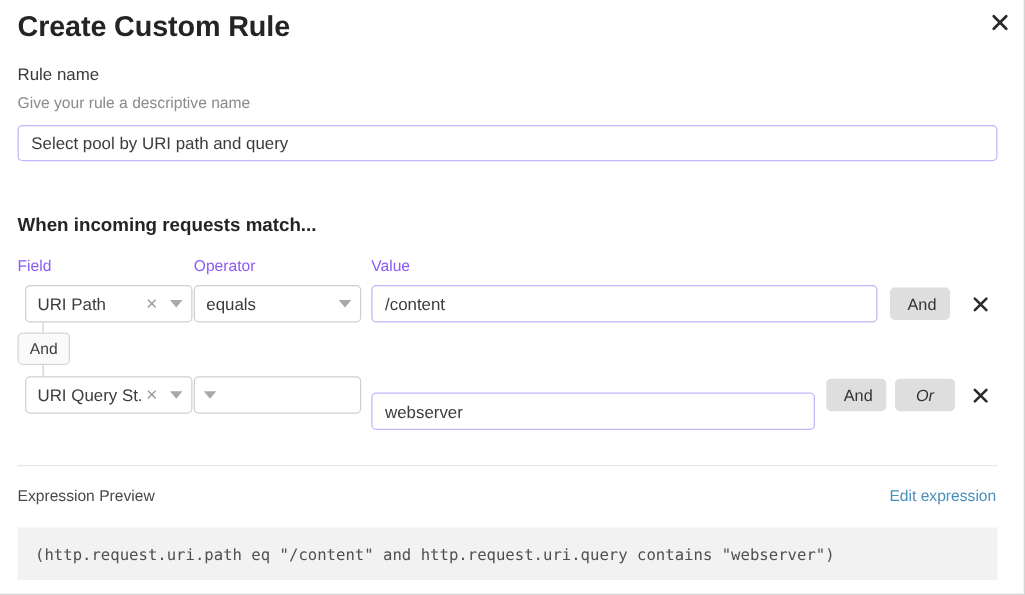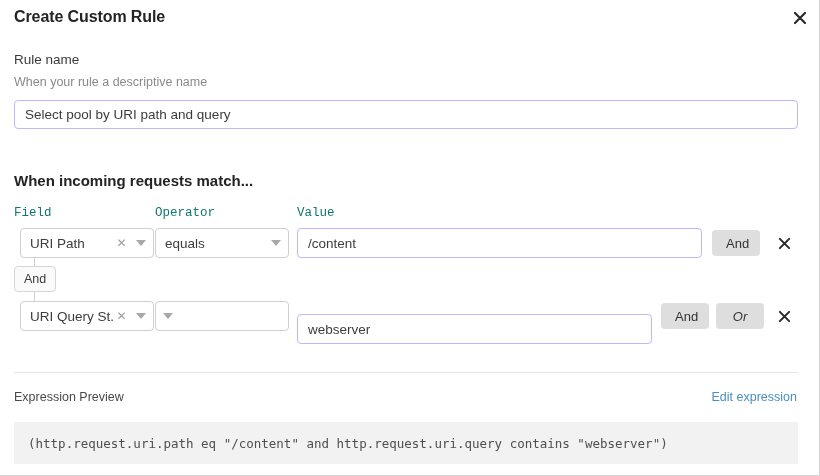--- a/index.html
+++ b/index.html
@@ -20,21 +20,21 @@
     height: 476px;
     background: #ffffff;
     border-right: 1px solid #d4d4d4;
     border-bottom: 1px solid #d4d4d4;
   }
 
   
   .dialog-title {
     position: absolute;
     left: 14px; top: 8px;
-    font-size: 16px;
+    font-size: 23px;
     font-weight: bold;
     letter-spacing: -0.1px;
     color: #242424;
   }
   .close-btn {
     position: absolute;
     right: 8px; top: 7px;
     width: 22px; height: 22px;
     display: flex; align-items: center; justify-content: center;
     cursor: pointer;
@@ -80,22 +80,21 @@
     left: 14px; top: 172px;
     font-size: 15px;
     font-weight: bold;
     color: #242424;
   }
 
   .col-label {
     position: absolute;
     top: 206px;
     font-size: 12.5px;
-    color: #0f766e;
-    font-family: Liberation Mono, monospace;
+    color: #8b5cf6;
   }
   .col-field    { left: 14px; }
   .col-operator { left: 155px; }
   .col-value    { left: 297px; }
 
   
   .row { position: absolute; left: 0; width: 820px; height: 30px; }
   .row1 { top: 228px; }
   .row2 { top: 301px; }
 
@@ -243,21 +242,21 @@
 <div class="dialog">
 
   <div class="dialog-title">Create Custom Rule</div>
   <div class="close-btn">
     <svg width="14" height="14" viewBox="0 0 14 14" aria-hidden="true">
       <path d="M2 2 L12 12 M12 2 L2 12" stroke="#2b2b2b" stroke-width="2.2" stroke-linecap="round"></path>
     </svg>
   </div>
 
   <div class="sec-label rulename-label">Rule name</div>
-  <div class="sec-sublabel rulename-sub">When your rule a descriptive name</div>
+  <div class="sec-sublabel rulename-sub">Give your rule a descriptive name</div>
   <input class="text-input rulename-input" type="text" value="Select pool by URI path and query" style="">
 
   <div class="match-heading">When incoming requests match...</div>
 
   <div class="col-label col-field">Field</div>
   <div class="col-label col-operator">Operator</div>
   <div class="col-label col-value">Value</div>
 
   <div class="row row1">
     <div class="select-box select-field">

